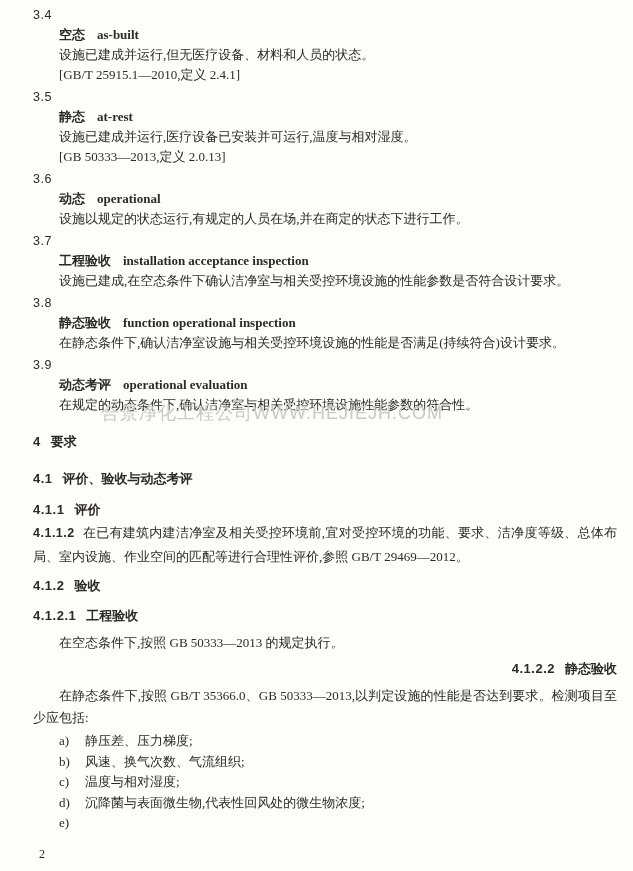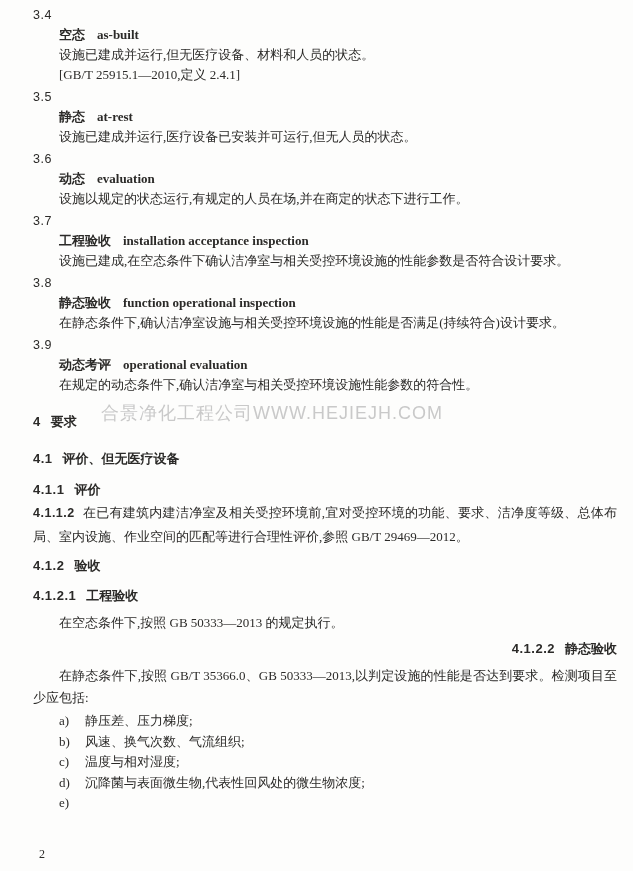--- a/index.html
+++ b/index.html
@@ -73,28 +73,29 @@
     <div class="def-line">设施已建成并运行,但无医疗设备、材料和人员的状态。</div>
     <div class="src-line">[GB/T 25915.1—2010,定义 2.4.1]</div>
   </div>
 
   <div class="clause">
     <div class="spacer-sm"></div>
     <div class="clause-num">3.5</div>
     <div class="term-line">
       <span class="term-zh">静态</span><span class="term-en">at-rest</span>
     </div>
-    <div class="def-line">设施已建成并运行,医疗设备已安装并可运行,但无人员的状态。</div>
+    <div class="def-line">设施已建成并运行,医疗设备已安装并可运行,温度与相对湿度。</div>
+    <div class="src-line">[GB 50333—2013,定义 2.0.13]</div>
   </div>
 
   <div class="clause">
     <div class="spacer-sm"></div>
     <div class="clause-num">3.6</div>
     <div class="term-line">
-      <span class="term-zh">动态</span><span class="term-en">evaluation</span>
+      <span class="term-zh">动态</span><span class="term-en">operational</span>
     </div>
     <div class="def-line">设施以规定的状态运行,有规定的人员在场,并在商定的状态下进行工作。</div>
   </div>
 
   <div class="clause">
     <div class="spacer-sm"></div>
     <div class="clause-num">3.7</div>
     <div class="term-line">
       <span class="term-zh">工程验收</span><span class="term-en">installation acceptance inspection</span>
     </div>
@@ -117,21 +118,21 @@
       <span class="term-zh">动态考评</span><span class="term-en">operational evaluation</span>
     </div>
     <div class="def-line">在规定的动态条件下,确认洁净室与相关受控环境设施性能参数的符合性。</div>
   </div>
 
   <div class="h-main">
     <span class="h-num">4</span><span>要求</span>
   </div>
 
   <div class="h-sub">
-    <span class="h-num">4.1</span><span>评价、但无医疗设备</span>
+    <span class="h-num">4.1</span><span>评价、验收与动态考评</span>
   </div>
 
   <div class="h-sub" style="margin-top:11px;">
     <span class="h-num">4.1.1</span><span>评价</span>
   </div>
 
 
   <div class="para" style="margin-top:1px;">
     <span class="para-num">4.1.1.2</span><span>在已有建筑内建洁净室及相关受控环境前,宜对受控环境的功能、要求、洁净度等级、总体布局、室内设施、作业空间的匹配等进行合理性评价,参照 GB/T 29469—2012。</span>
   </div>

